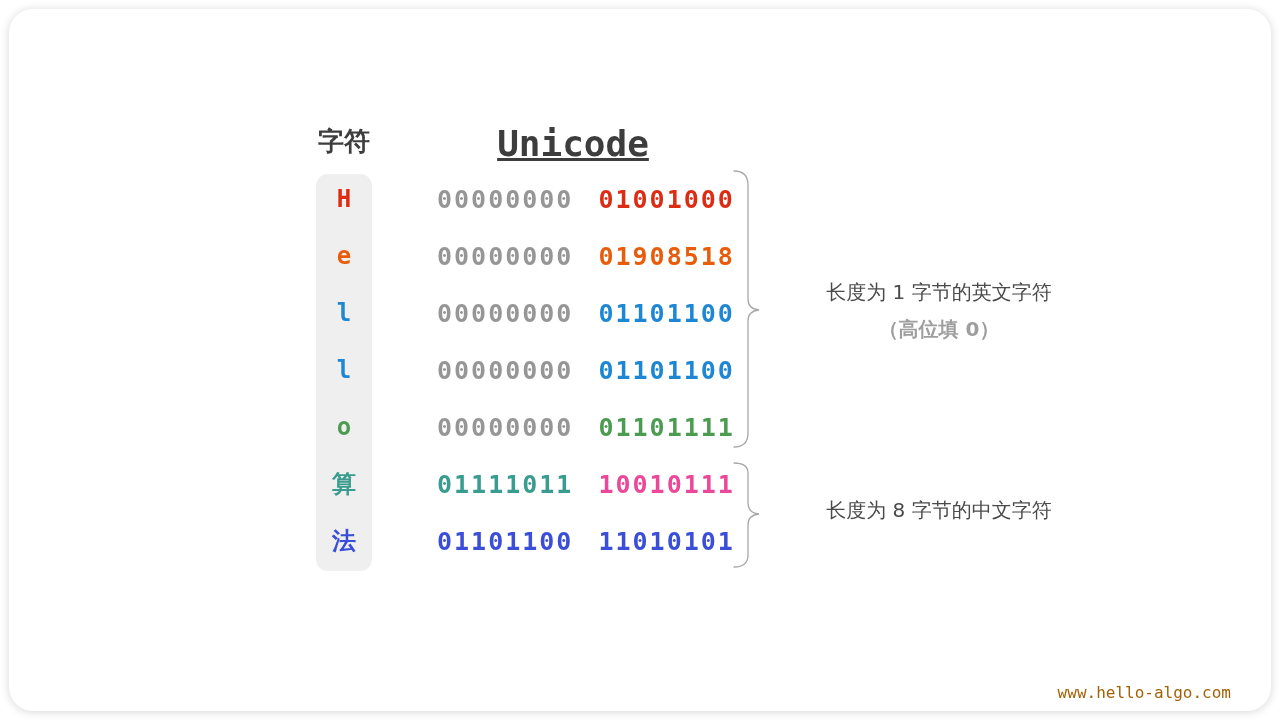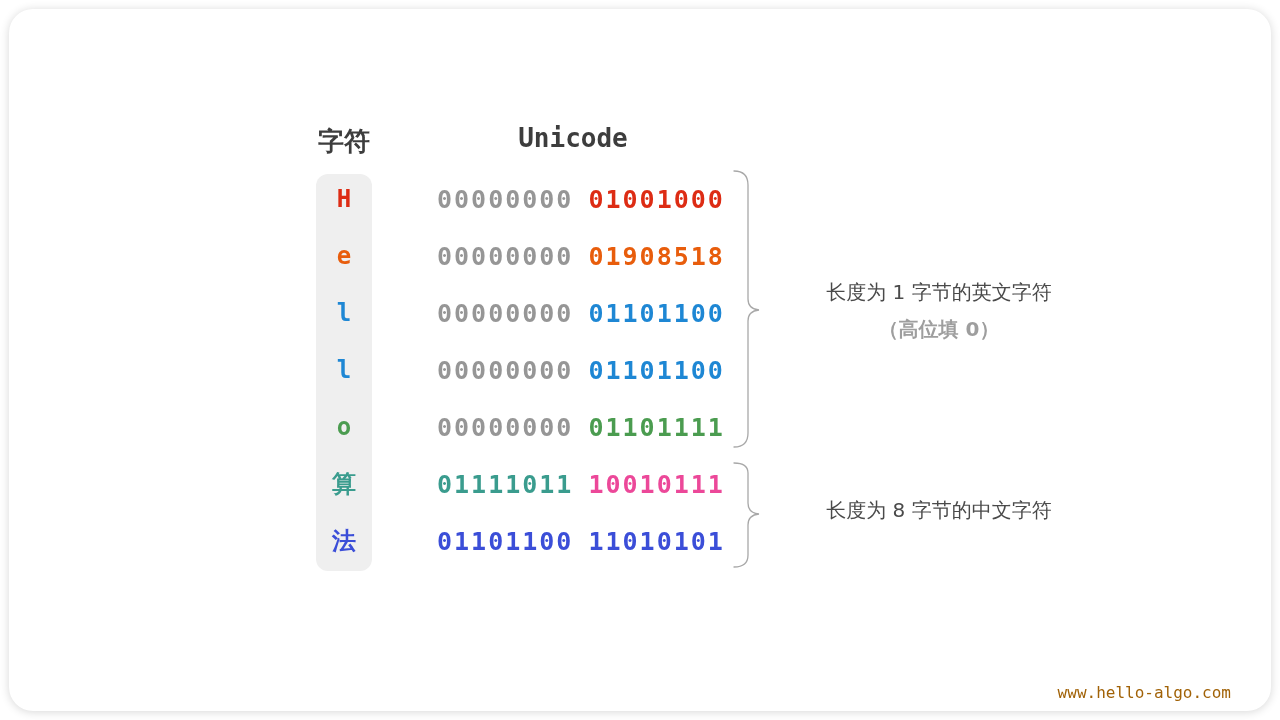--- a/index.html
+++ b/index.html
@@ -22,23 +22,24 @@
     left: 307px; top: 115px; width: 56px;
     text-align: center;
     font-size: 26px; font-weight: bold;
     color: #3d3d3d;
     font-family: "DejaVu Sans", sans-serif;
   }
   .header-unicode {
     position: absolute;
     left: 428px; top: 114px; width: 272px;
     text-align: center;
-    font-size: 26px; font-weight: bold;
+    font-size: 36px; font-weight: bold;
     color: #3d3d3d;
     font-family: "DejaVu Sans Mono", monospace;
+    text-decoration: underline;
   }
   .char-column-bg {
     position: absolute;
     left: 307px; top: 165px;
     width: 56px; height: 397px;
     background: #efefef;
     border-radius: 12px;
   }
   #rows {
     position: absolute;
@@ -60,21 +61,21 @@
   .binary {
     position: absolute;
     left: 428px; top: 0; height: 57px;
     line-height: 57px;
     white-space: nowrap;
     font-size: 25px; font-weight: bold;
     letter-spacing: 2px;
     font-family: "DejaVu Sans Mono", monospace;
   }
   .byte { display: inline-block; }
-  .byte + .byte { margin-left: 15px; }
+  .byte + .byte { margin-left: 25px; }
   .brace { position: absolute; overflow: visible; }
   .brace path {
     fill: none;
     stroke: #a8a8a8;
     stroke-width: 1.3;
     stroke-linecap: round;
   }
   .brace1 { left: 720px; top: 158px; }
   .brace2 { left: 720px; top: 450px; }
   .annotation {

